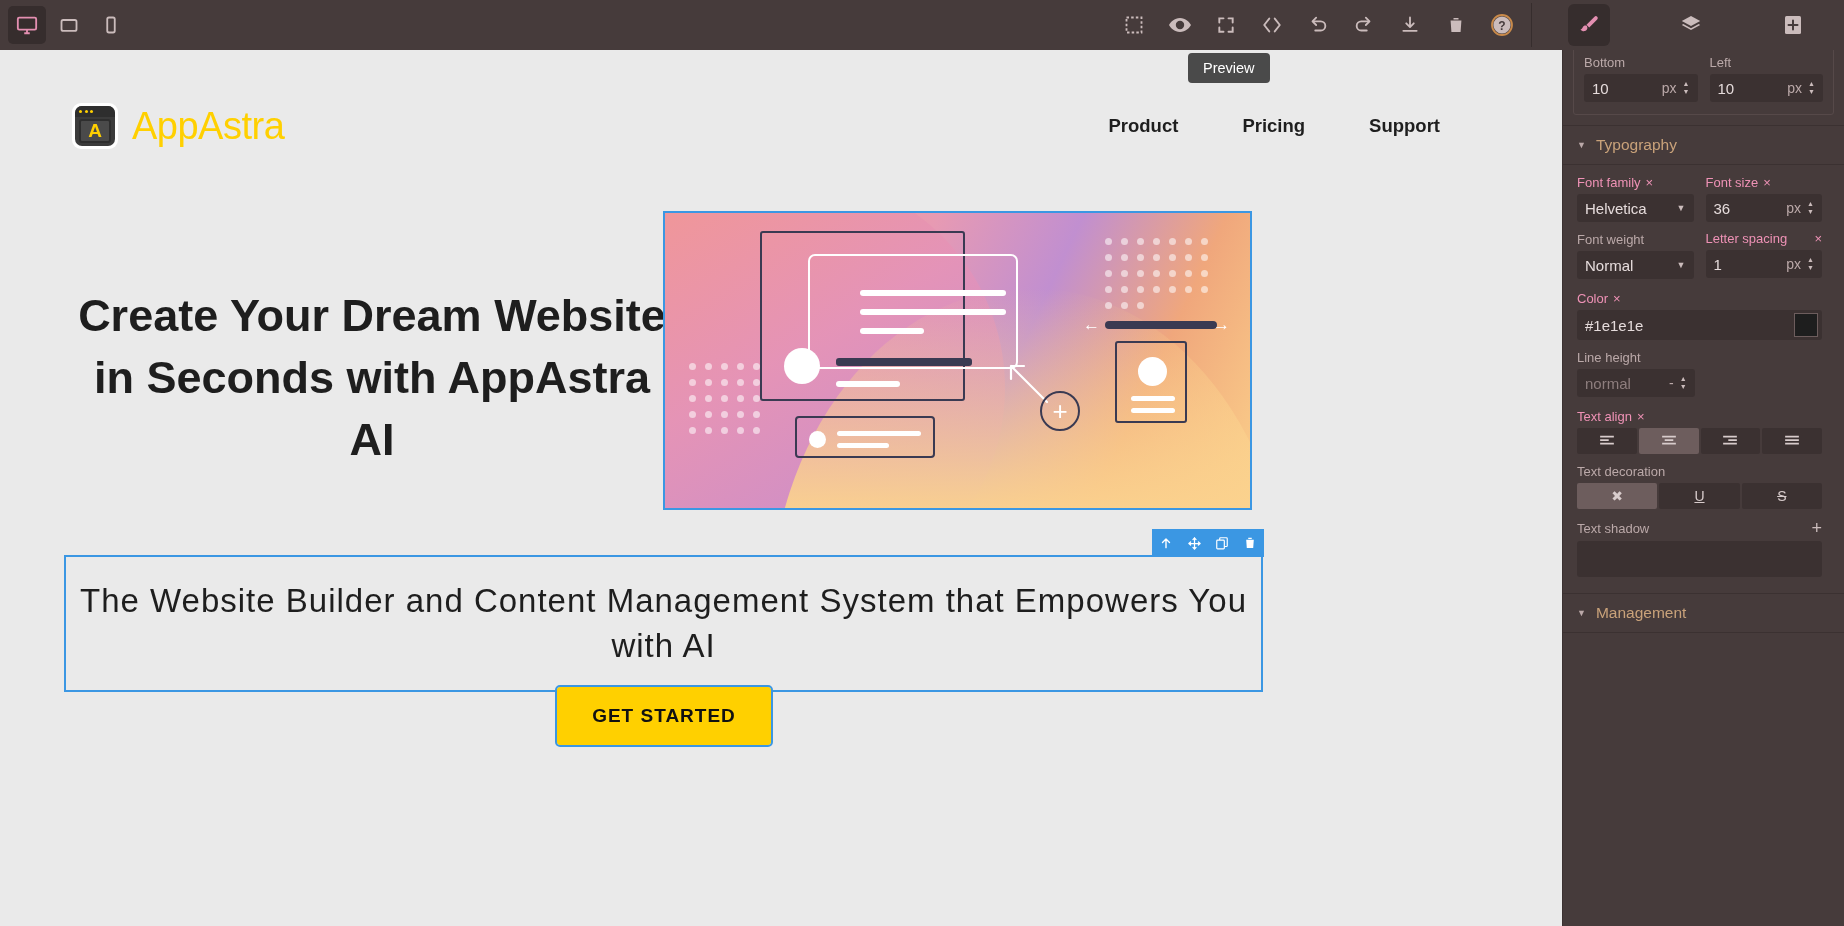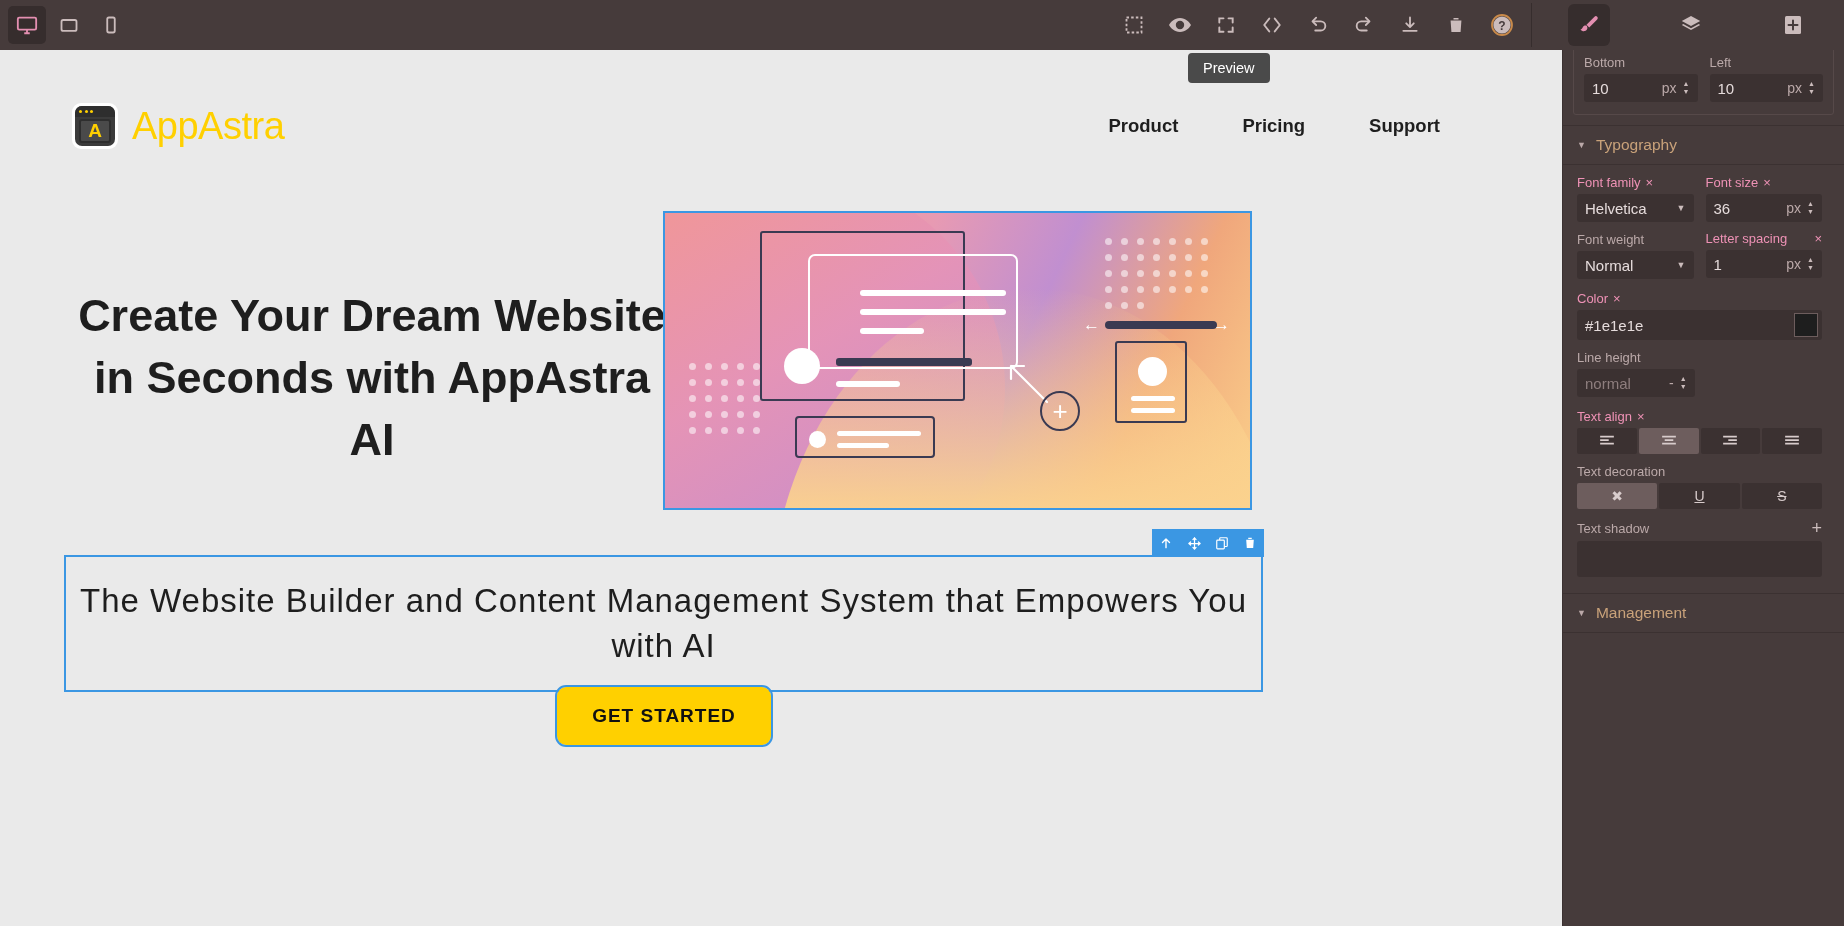--- a/index.html
+++ b/index.html
@@ -144,21 +144,21 @@
   .subheading {
     position: absolute; left: 66px; top: 507px; width: 1195px;
     outline: 2px solid #3b97e3; padding: 22px 10px;
     font-size: 33px; color: #1e1e1e; text-align: center; line-height: 1.35;
     letter-spacing: 1px;
   }
 
   
   .cta {
     position: absolute; left: 557px; top: 637px; width: 214px; height: 58px;
-    background: #ffd000; border-radius: 9px; outline: 2px solid #3b97e3;
+    background: #ffd000; border-radius: 3px; outline: 2px solid #3b97e3;
     display: flex; align-items: center; justify-content: center;
     color: #111; font-size: 19px; font-weight: bold; letter-spacing: 1px; cursor: pointer;
   }
 
   
   .rpanel {
     width: 282px; background: #463b3b; flex: 0 0 282px;
     overflow: hidden; position: relative;
     border-left: 1px solid #3b3131;
   }

